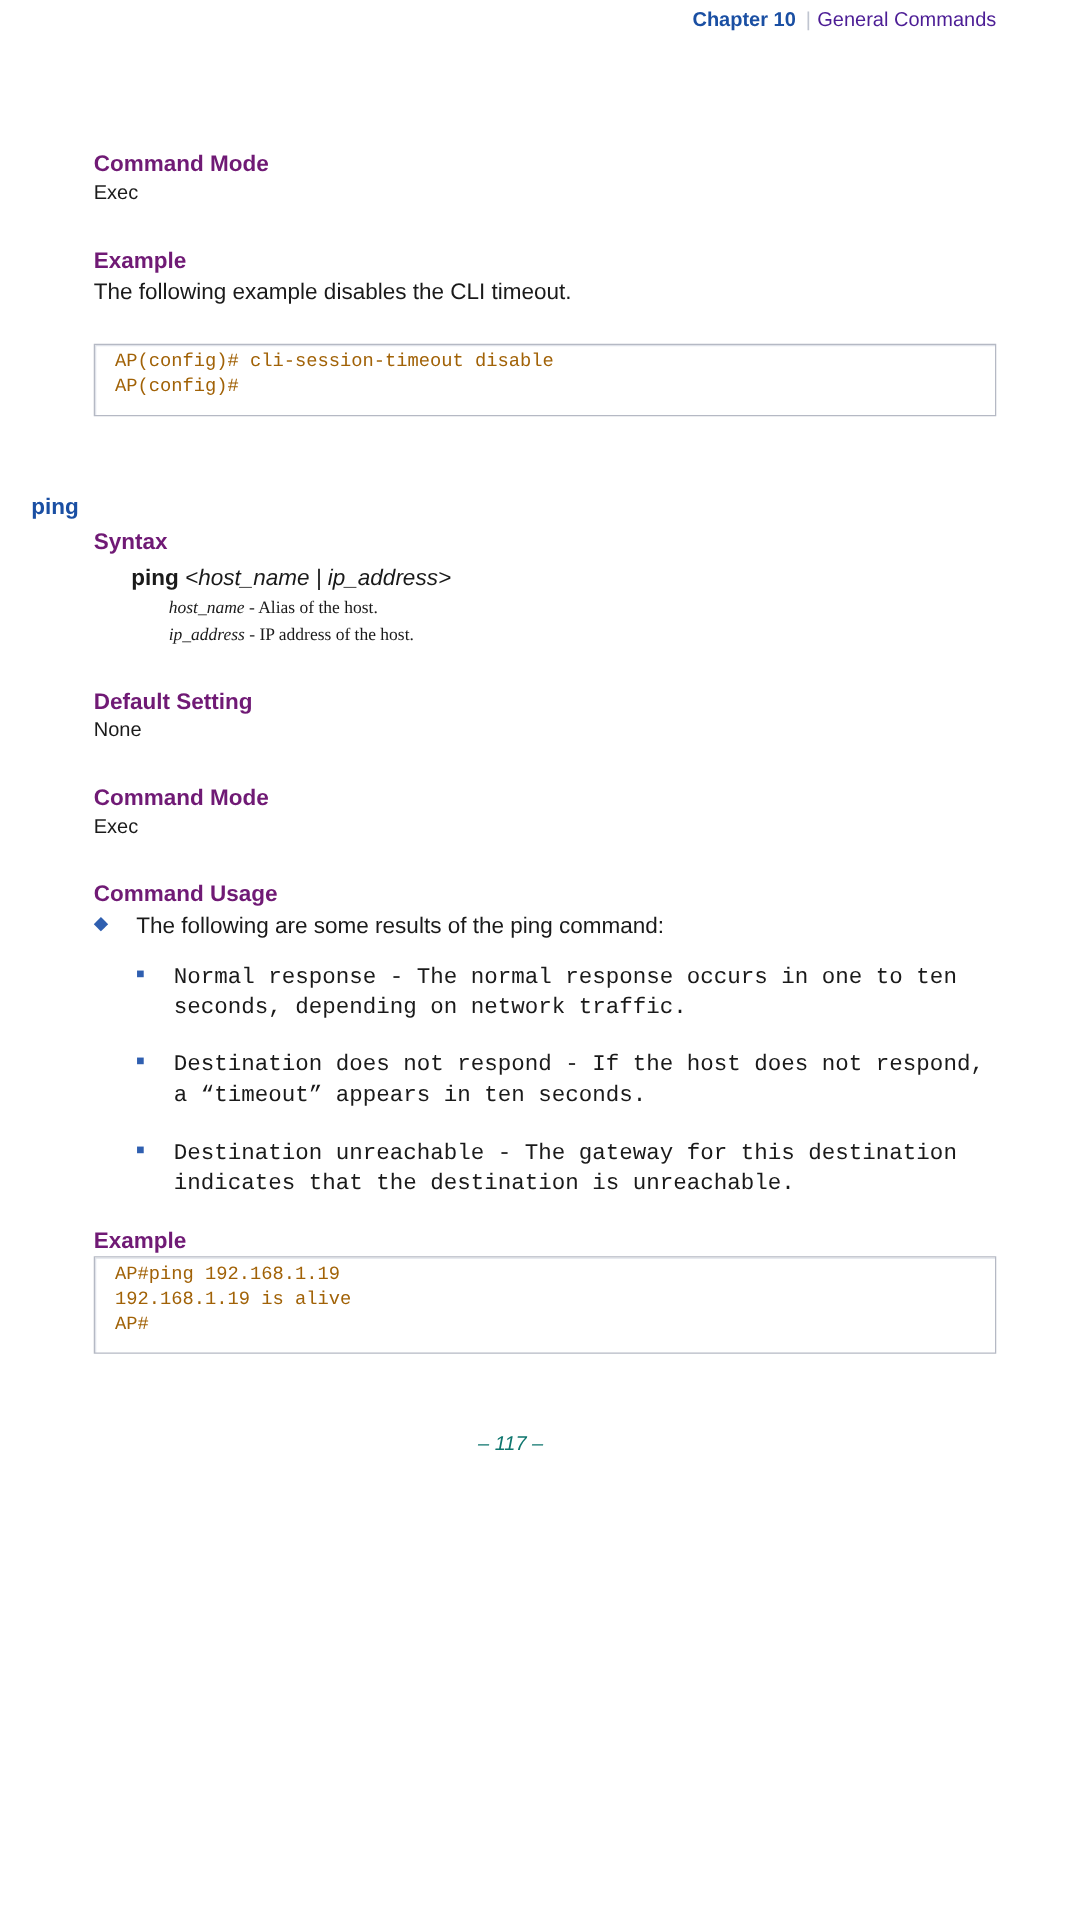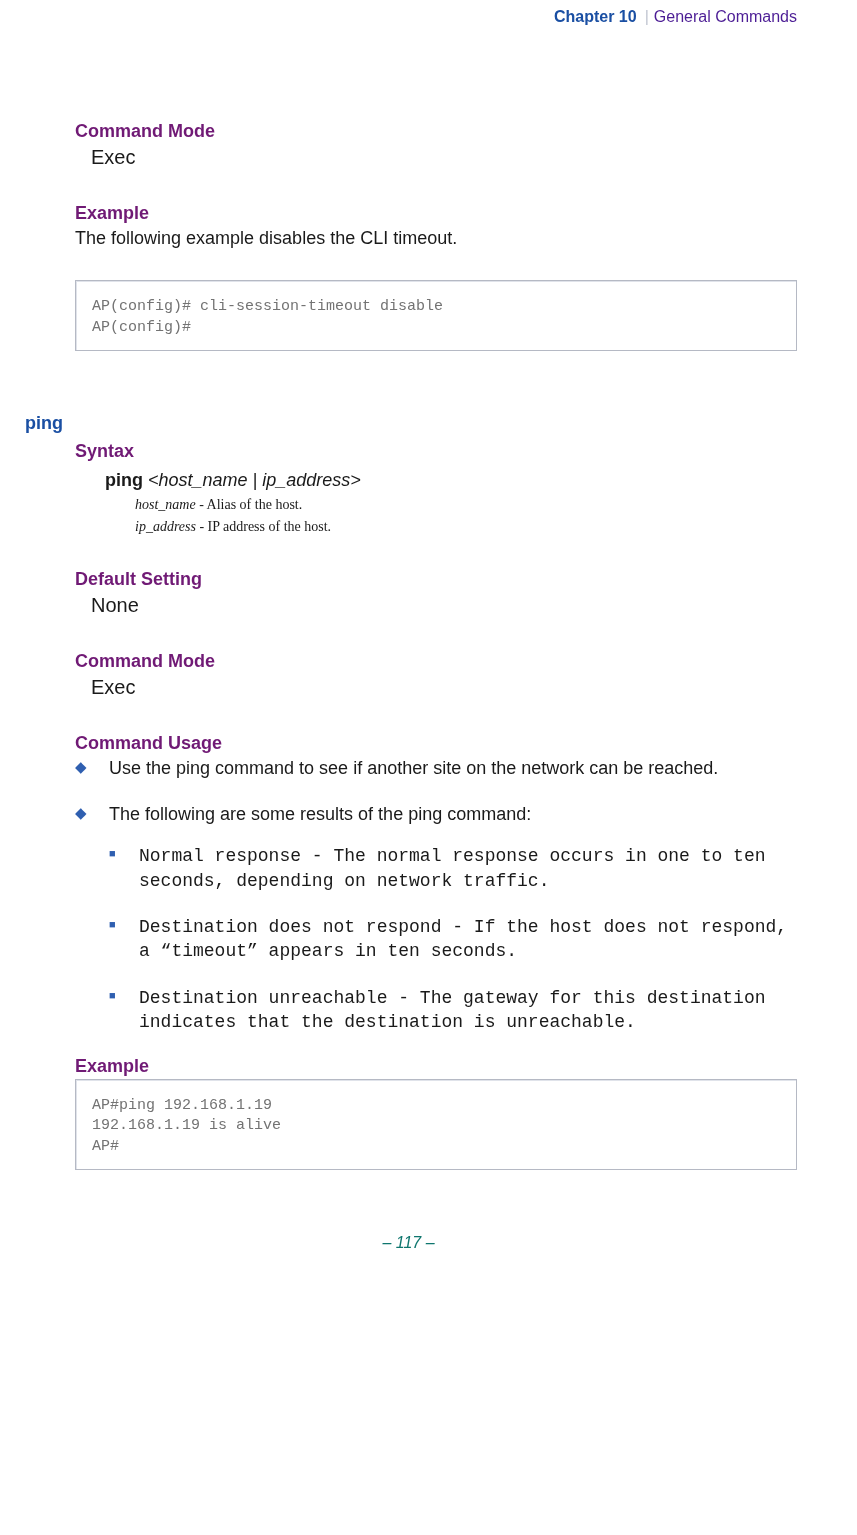--- a/index.html
+++ b/index.html
@@ -60,38 +60,38 @@
   .body {
     flex: 1;
   }
   .section-heading {
     color: #701a75;
     font-weight: 700;
     font-size: 18px;
     margin: 0 0 2px 0;
   }
   .plain {
-    font-size: 20px;
-    line-height: 1.35;
-    margin: 0 0 4px 16px;
+    font-size: 16px;
+    line-height: 1.35;
+    margin: 0 0 4px 0;
   }
   .para {
     font-size: 18px;
     line-height: 1.35;
     margin: 0 0 8px 0;
   }
   .spacer-md { height: 28px; }
   .spacer-lg { height: 58px; }
   .code-block {
     border: 1px solid #b5b9c4;
     background: #fff;
-    padding: 16px 16px 12px 16px;
+    padding: 4px 16px 12px 16px;
     font-family: "Courier New", monospace;
     font-size: 15px;
-    color: #737373;
+    color: #a16207;
     white-space: pre;
     line-height: 1.35;
     box-shadow: 1px 1px 0 #e0e3ea inset;
     margin: 4px 0 4px 0;
   }
   .code-block-tight {
     margin-top: 2px;
   }
   .syntax-line {
     font-size: 18px;
@@ -214,21 +214,20 @@
         <div class="spacer-md"></div>
 
         <div class="section-heading">Command Mode</div>
         <div class="plain">Exec</div>
 
         <div class="spacer-md"></div>
 
         <div class="section-heading">Command Usage</div>
 
         <ul class="diamond">
-          <li>Use the ping command to see if another site on the network can be reached.</li>
           <li>
             <span>The following are some results of the ping command:</span>
             <ul class="square">
               <li>Normal response - The normal response occurs in one to ten seconds, depending on network traffic.</li>
               <li>Destination does not respond - If the host does not respond, a “timeout” appears in ten seconds.</li>
               <li>Destination unreachable - The gateway for this destination indicates that the destination is unreachable.</li>
             </ul>
           </li>
         </ul>
 

